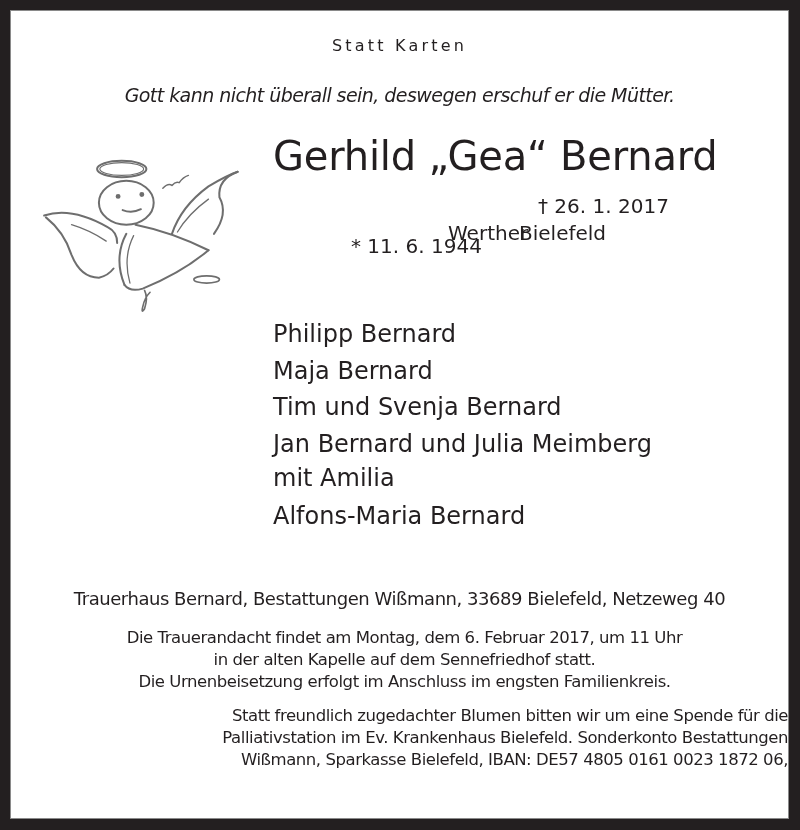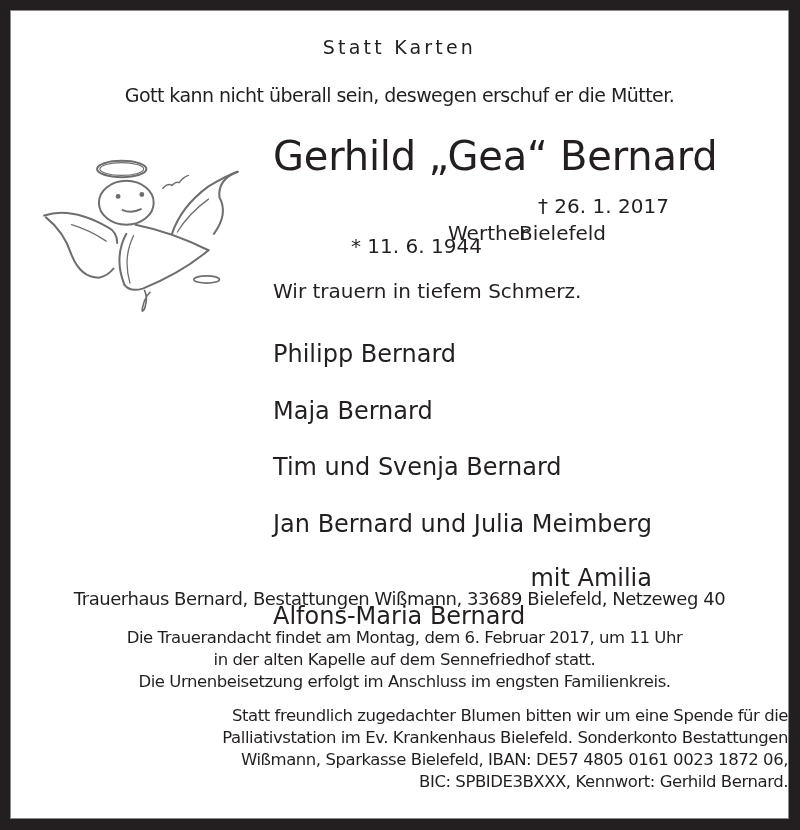--- a/index.html
+++ b/index.html
@@ -9,38 +9,38 @@
       font-family: "DejaVu Sans", "Liberation Sans", sans-serif;
       color: #231f20;
     }
     .card {
       position: absolute; left: 10px; top: 10px; width: 779px; height: 809px;
       background: #ffffff; border: 1px solid #8a8a8a; box-sizing: border-box;
     }
     .abs { position: absolute; white-space: nowrap; }
     .center { left: 0; right: 0; text-align: center; }
     .heading {
-      top: 25px; font-size: 19px; letter-spacing: 3.2px;
+      top: 25px; font-size: 16px; letter-spacing: 3.2px;
       font-family: "DejaVu Sans", sans-serif; font-weight: normal;
     }
     .motto {
-      top: 73px; font-size: 19px; 
+      top: 73px; font-size: 19px; font-style: italic;
       font-family: "DejaVu Sans", sans-serif; letter-spacing: -0.55px;
     }
     .angel { left: 24px; top: 126px; width: 210px; height: 190px; }
     .name {
       left: 262px; top: 122px; font-size: 40px; letter-spacing: -0.2px;
       font-family: "DejaVu Sans", sans-serif; font-weight: normal;
     }
     .dates { left: 340px; top: 183px; width: 360px; font-size: 20px; }
     .dates .row { position: absolute; top: 0; }
     .places { left: 340px; top: 210px; width: 360px; font-size: 20px; }
     .grief { left: 262px; top: 268px; font-size: 20px; }
     .family { left: 262px; top: 305px; font-size: 24px; line-height: 36.5px; }
-    .family div { white-space: nowrap; margin-top: 20px; }
+    .family div { white-space: nowrap; }
     .address {
       top: 577px; font-size: 18px; letter-spacing: -0.45px;
     }
     .service {
       top: 616px; font-size: 16.5px; line-height: 22px; letter-spacing: -0.45px; padding-left: 10px;
     }
     .donation {
       top: 694px; font-size: 16.5px; line-height: 22px; letter-spacing: -0.45px; text-align: right;
     }
     .service div, .donation div { white-space: nowrap; }
@@ -87,39 +87,37 @@
 
   <div class="abs dates">
     <span class="row" style="left:0;margin-top:40px;">* 11. 6. 1944</span>
     <span class="row" style="left:187px;">† 26. 1. 2017</span>
   </div>
   <div class="abs places">
     <span class="row" style="position:absolute;left:57px;top:0;margin-left:40px;">Werther</span>
     <span class="row" style="position:absolute;left:168px;top:0;">Bielefeld</span>
   </div>
 
-  <div class="abs grief">Wir trauern in tiefem Schmerz.</div>
 
   <div class="abs family">
     <div>Philipp Bernard</div>
     <div>Maja Bernard</div>
     <div>Tim und Svenja Bernard</div>
     <div>Jan Bernard und Julia Meimberg</div>
-    <div style="line-height:32px;text-align:right;">mit Amilia</div>
+    <div style="line-height:32px;">mit Amilia</div>
     <div style="margin-top:4px;">Alfons-Maria Bernard</div>
   </div>
 
   <div class="abs center address">Trauerhaus Bernard, Bestattungen Wißmann, 33689 Bielefeld, Netzeweg 40</div>
 
   <div class="abs center service">
     <div>Die Trauerandacht findet am Montag, dem 6. Februar 2017, um 11 Uhr</div>
     <div>in der alten Kapelle auf dem Sennefriedhof statt.</div>
     <div>Die Urnenbeisetzung erfolgt im Anschluss im engsten Familienkreis.</div>
   </div>
 
   <div class="abs center donation">
     <div>Statt freundlich zugedachter Blumen bitten wir um eine Spende für die</div>
     <div>Palliativstation im Ev. Krankenhaus Bielefeld. Sonderkonto Bestattungen</div>
     <div>Wißmann, Sparkasse Bielefeld, IBAN: DE57 4805 0161 0023 1872 06,</div>
-    <div>BIC: SPBIDE3BXXX, Kennwort: Gerhild Bernard.</div>
   </div>
 
 </div>
 
 </body></html>

